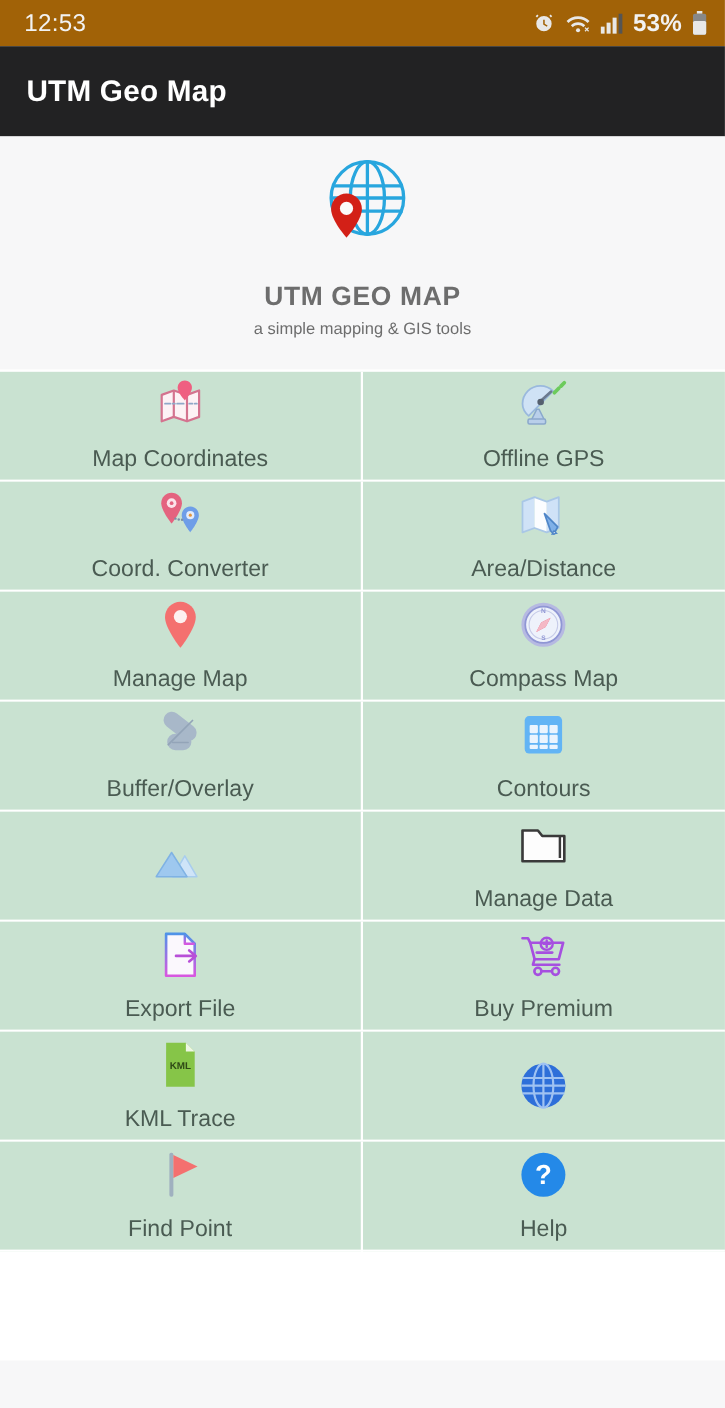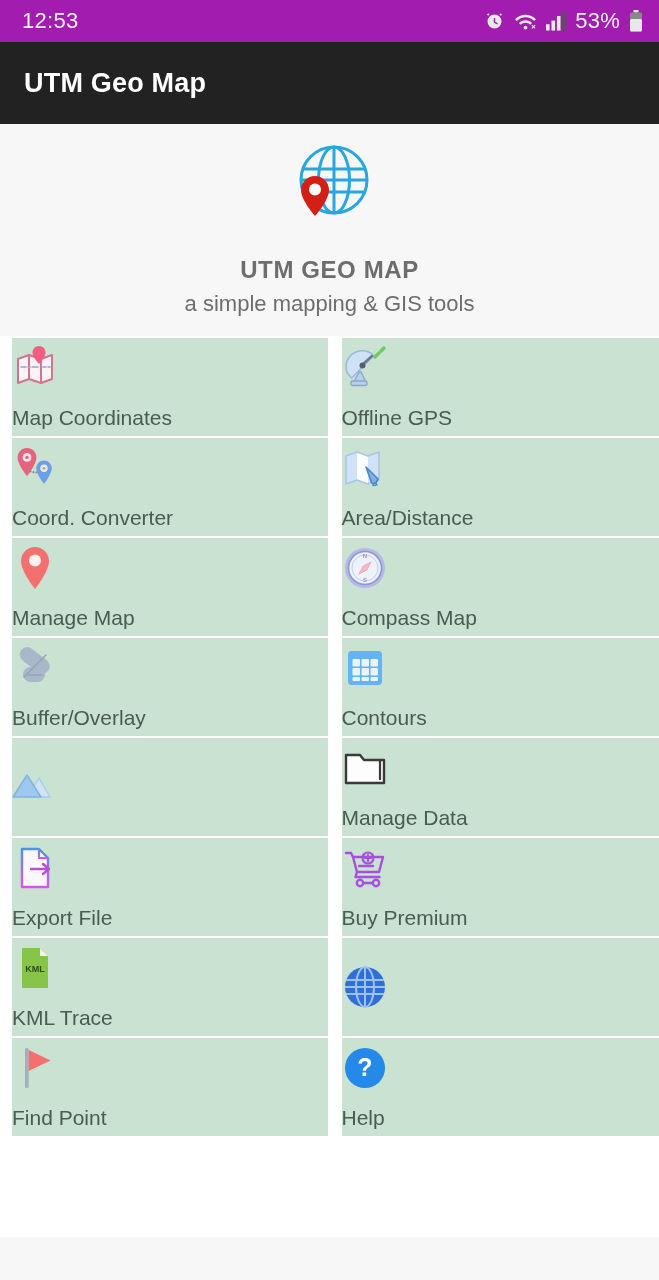--- a/index.html
+++ b/index.html
@@ -6,26 +6,26 @@
   html, body {
     width: 659px; height: 1280px;
     background: #f7f7f8;
     font-family: "Liberation Sans", sans-serif;
     overflow: hidden;
   }
   #app { width: 659px; height: 1280px; display: flex; flex-direction: column; background: #f7f7f8; }
 
   
   .statusbar {
-    height: 42px; background: #a21caf; color: #fff;
+    height: 42px; background: #a16207; color: #fff;
     display: flex; align-items: center; justify-content: space-between;
     padding: 0 16px 0 22px; flex: 0 0 42px; text-align: center;
   }
   .sb-time { font-size: 22px; letter-spacing: .3px; color: #f2f2f2; }
-  .sb-right { display: flex; align-items: center; gap: 9px; }
+  .sb-right { display: flex; align-items: center; gap: 9px; font-weight: bold; }
   .sb-right svg { display: block; }
   .sb-batt { font-size: 22px; color: #f2f2f2; letter-spacing: .2px; }
 
   
   .appbar {
     height: 82px; background: #222223; display: flex; align-items: center;
     padding: 0 24px; flex: 0 0 82px;
   }
   .appbar-title { color: #fff; font-size: 27px; font-weight: bold; letter-spacing: .2px; }
 
@@ -33,39 +33,38 @@
   .brand {
     background: #f7f7f8; flex: 0 0 212px;
     display: flex; flex-direction: column; align-items: center; justify-content: flex-start;
     padding-top: 14px;
   }
   .brand-logo { width: 96px; height: 96px; position: relative; }
   .brand-name {
     margin-top: 22px; font-size: 24px; font-weight: bold;
     color: #6d6d6d; letter-spacing: .6px;
   }
-  .brand-sub { margin-top: 7px; font-size: 22px; color: #6d6d6d; }
+  .brand-sub { margin-top: 7px; font-size: 15px; color: #6d6d6d; }
 
   
   .grid {
     flex: 0 0 901px;
     display: grid;
     grid-template-columns: 1fr 1fr;
     grid-auto-rows: 100px;
     background: #ffffff;
     border-top: 2px solid #ffffff;
   }
   .cell {
     background: #c9e2d1;
     display: flex; flex-direction: column;
-    align-items: flex-start; justify-content: center;
+    align-items: center; justify-content: center;
     border-right: 2px solid #ffffff;
     border-bottom: 2px solid #ffffff;
     gap: 14px;
-    margin-left: 12px;
   }
   .cell:nth-child(2n) { border-right: none; }
   .cell-icon {
     width: 46px; height: 46px;
     display: flex; align-items: center; justify-content: center;
   }
   .cell-icon svg { display: block; }
   .cell-label {
     font-size: 21px; color: #4a5b52; line-height: 1.1; text-align: center;
     margin-top: 1px;

